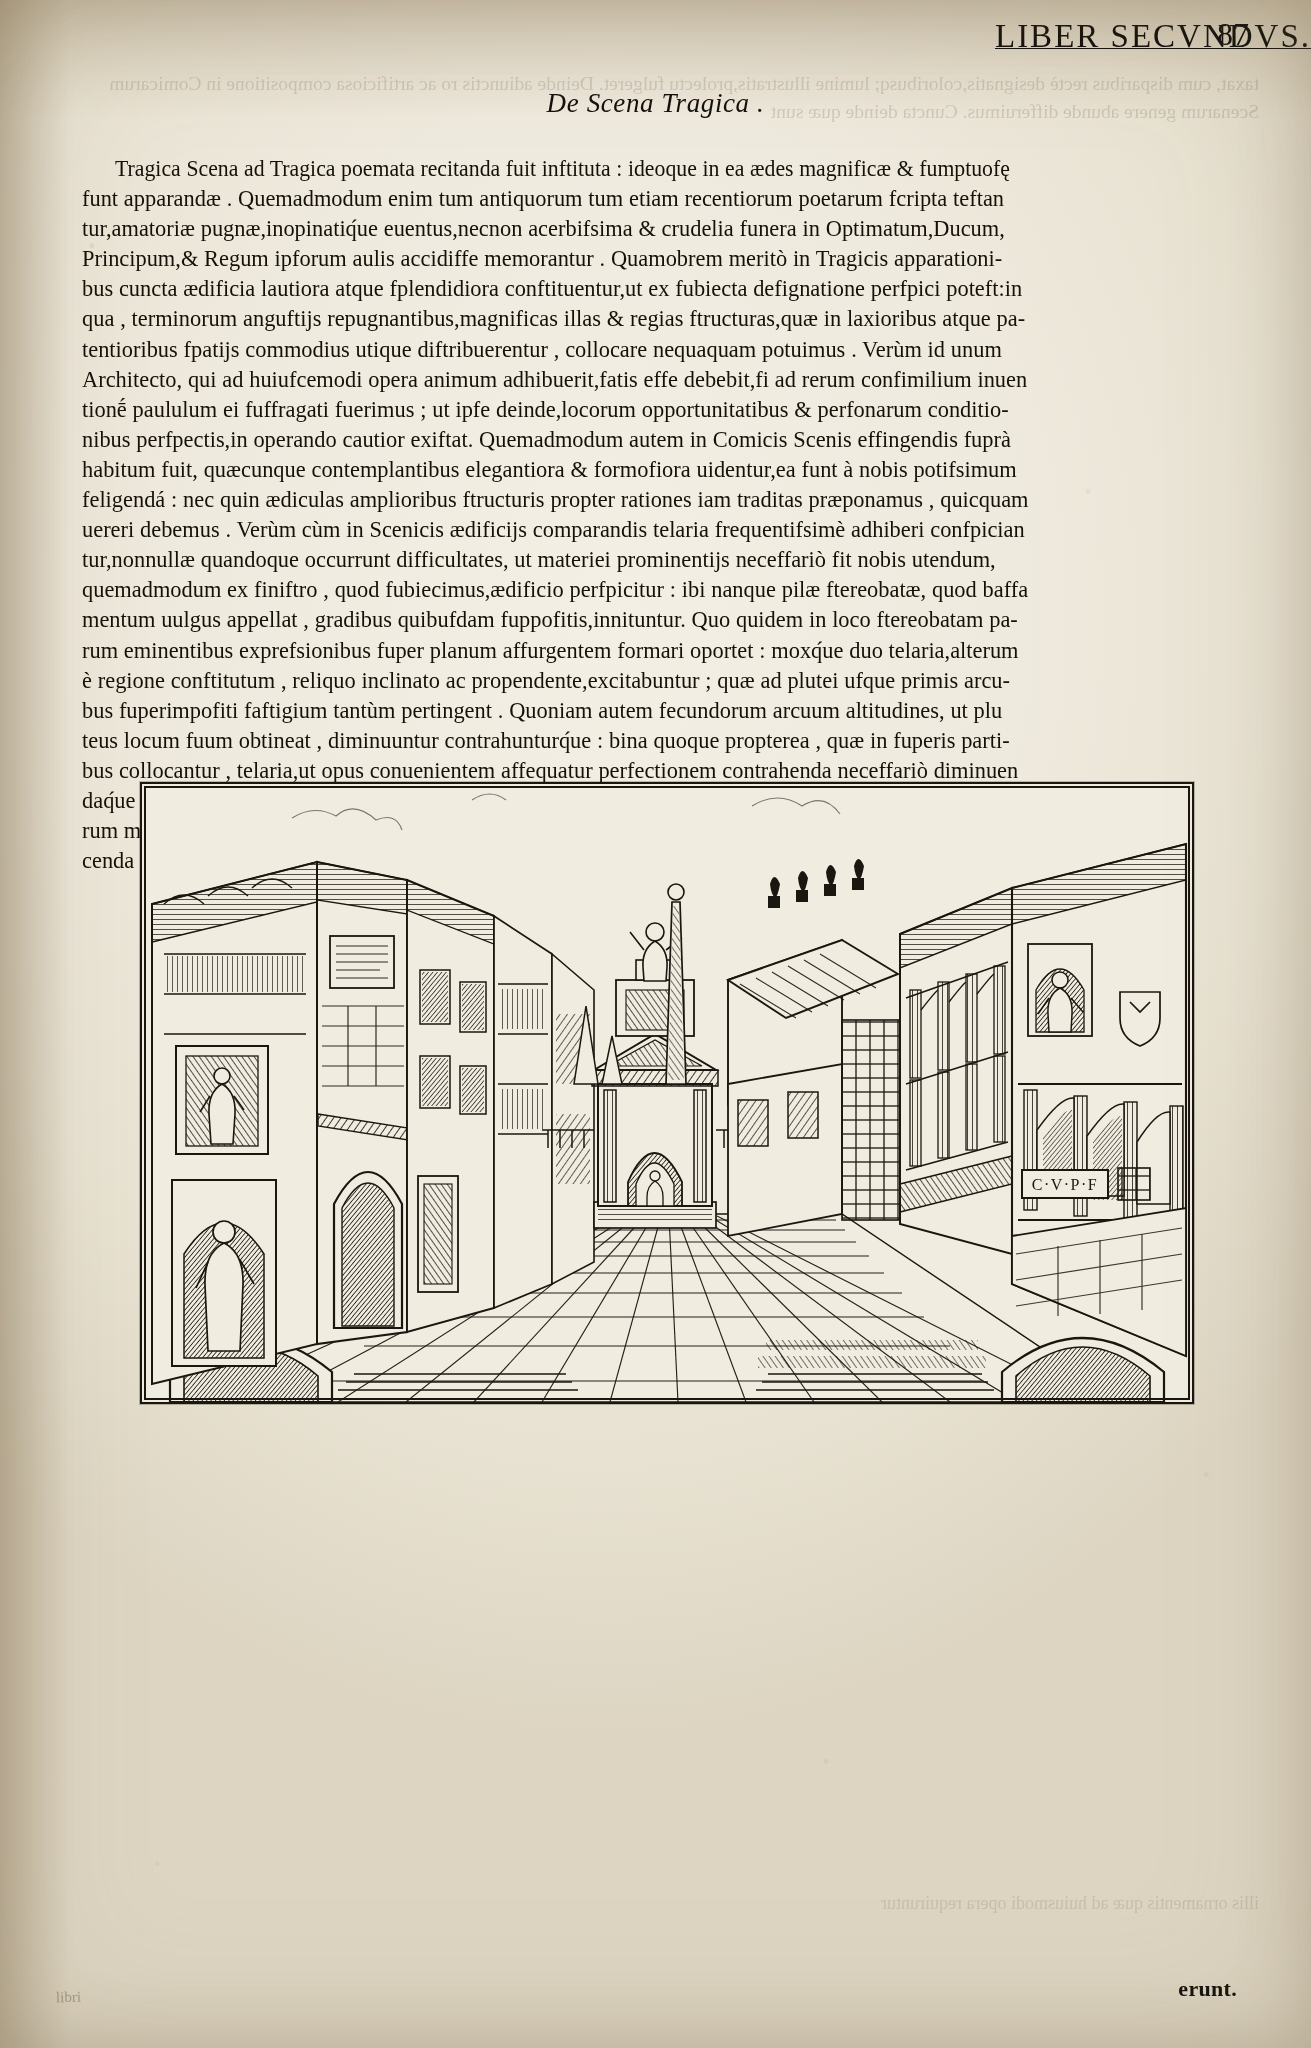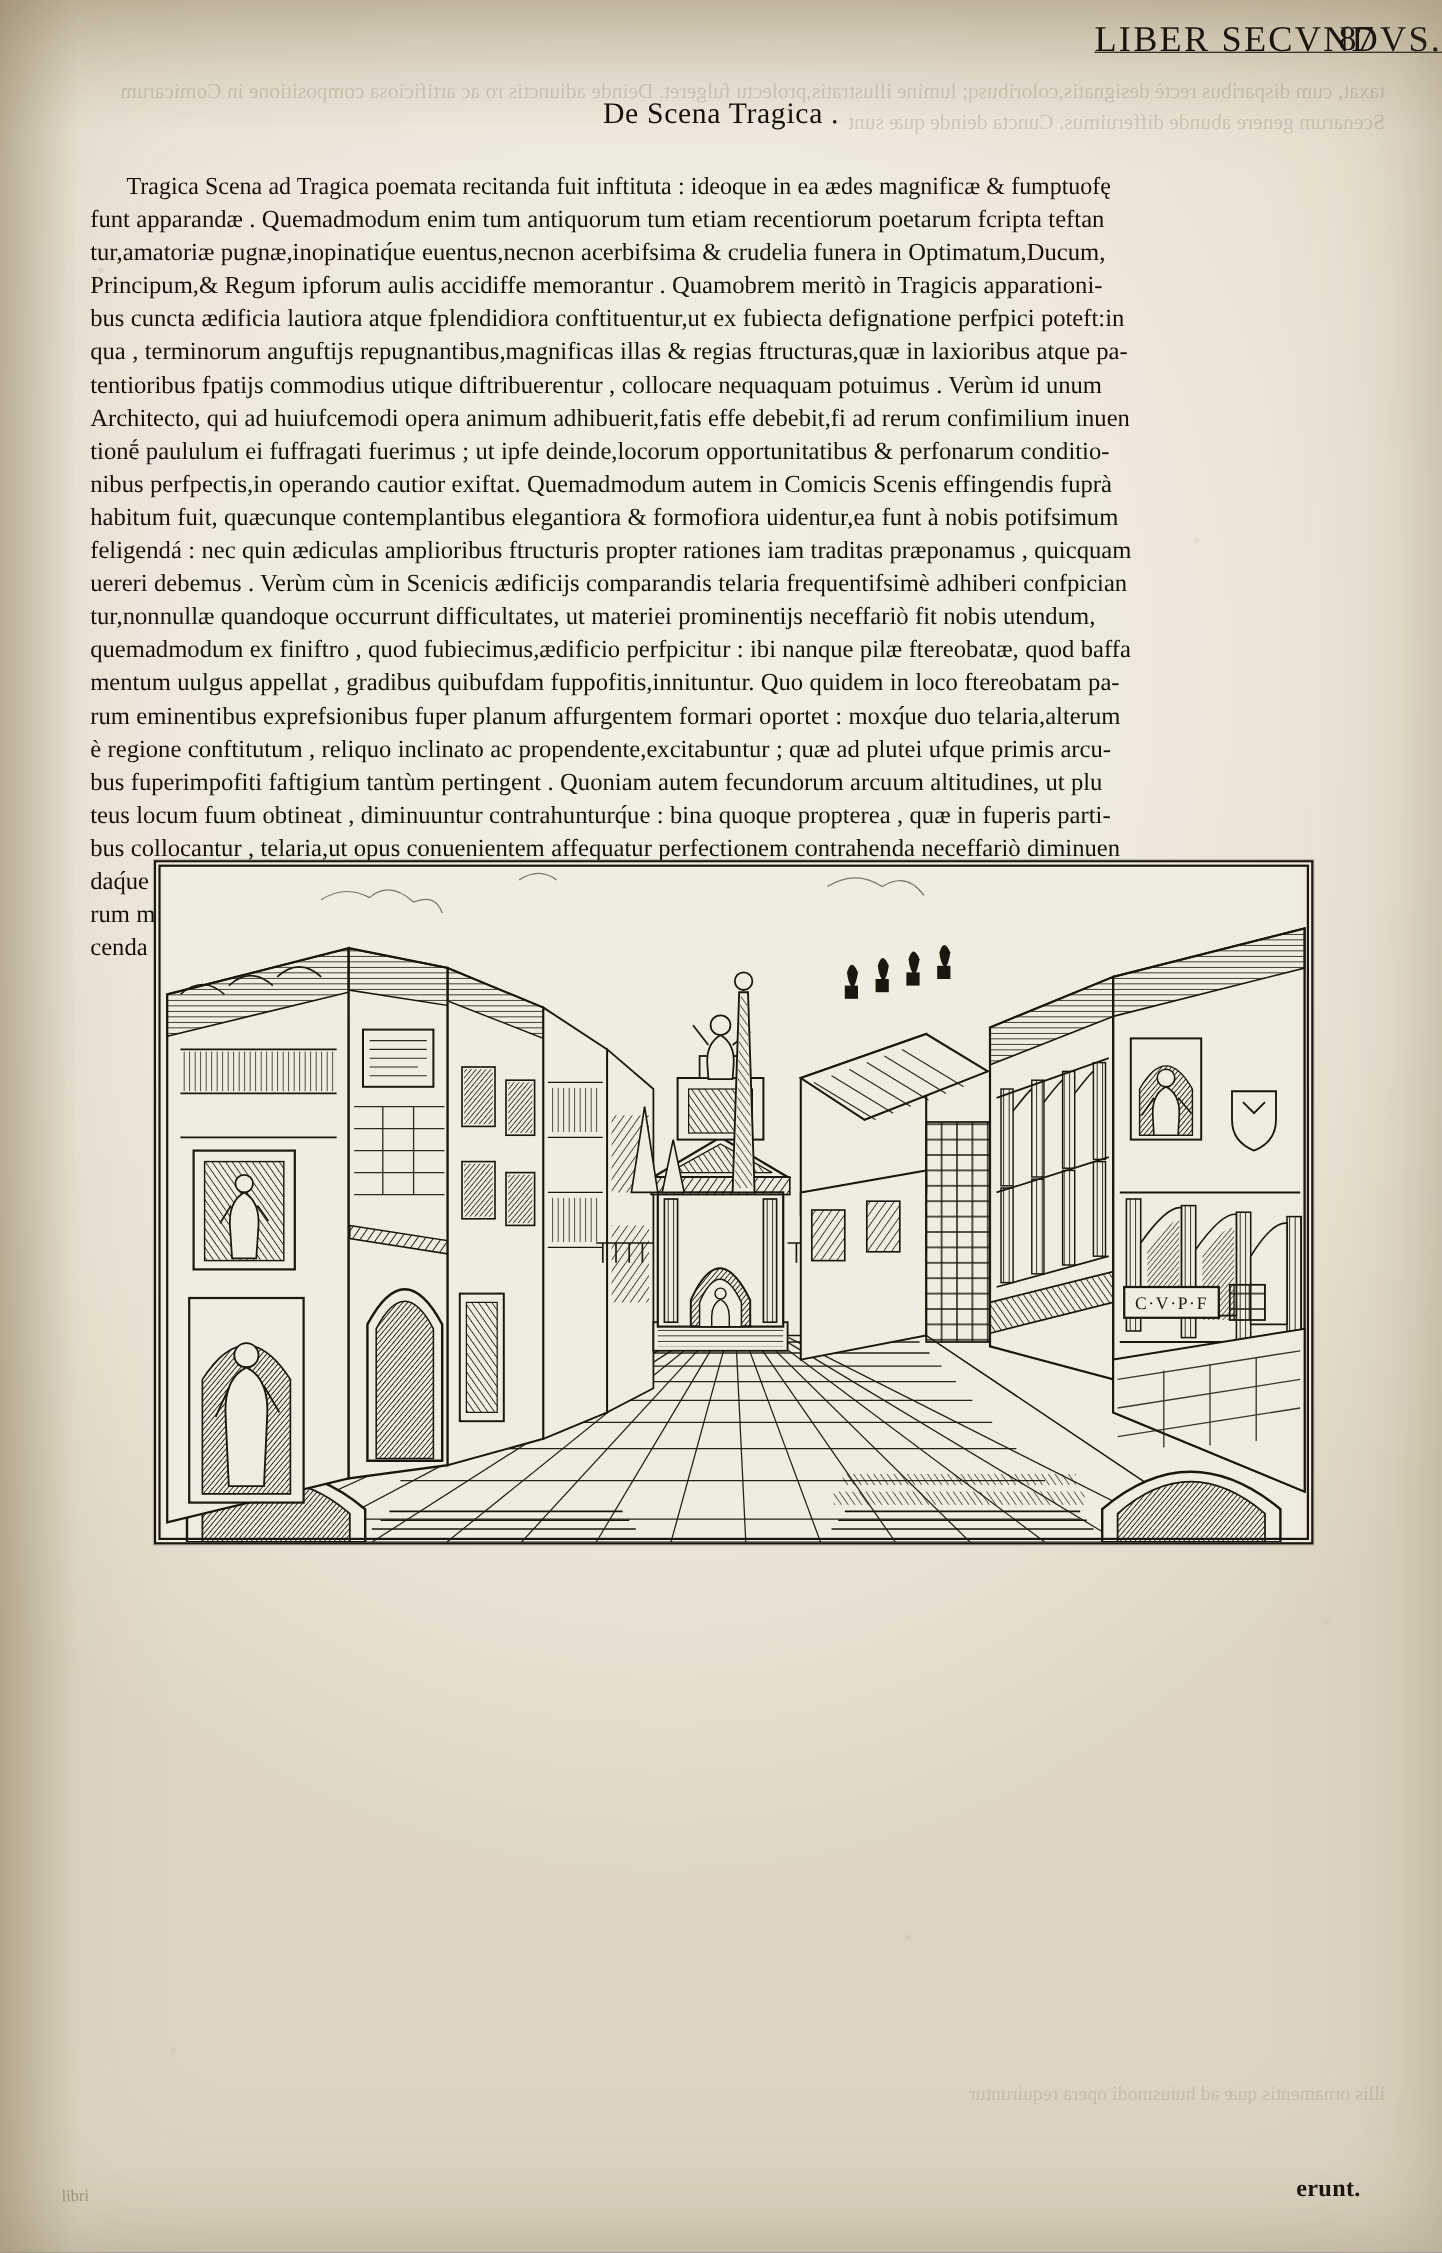--- a/index.html
+++ b/index.html
@@ -65,20 +65,21 @@
   .folio {
     position: absolute;
     top: 16px; right: 62px;
     font-size: 32px;
     color: #120f0b;
   }
   .section-title {
     position: absolute;
     top: 88px; left: 0; width: 1311px;
     text-align: center;
+    font-style: italic;
     font-size: 27px;
     letter-spacing: .6px;
   }
 
   
   .showthrough {
     position: absolute;
     left: 52px; right: 52px;
     top: 70px;
     height: 92px;

